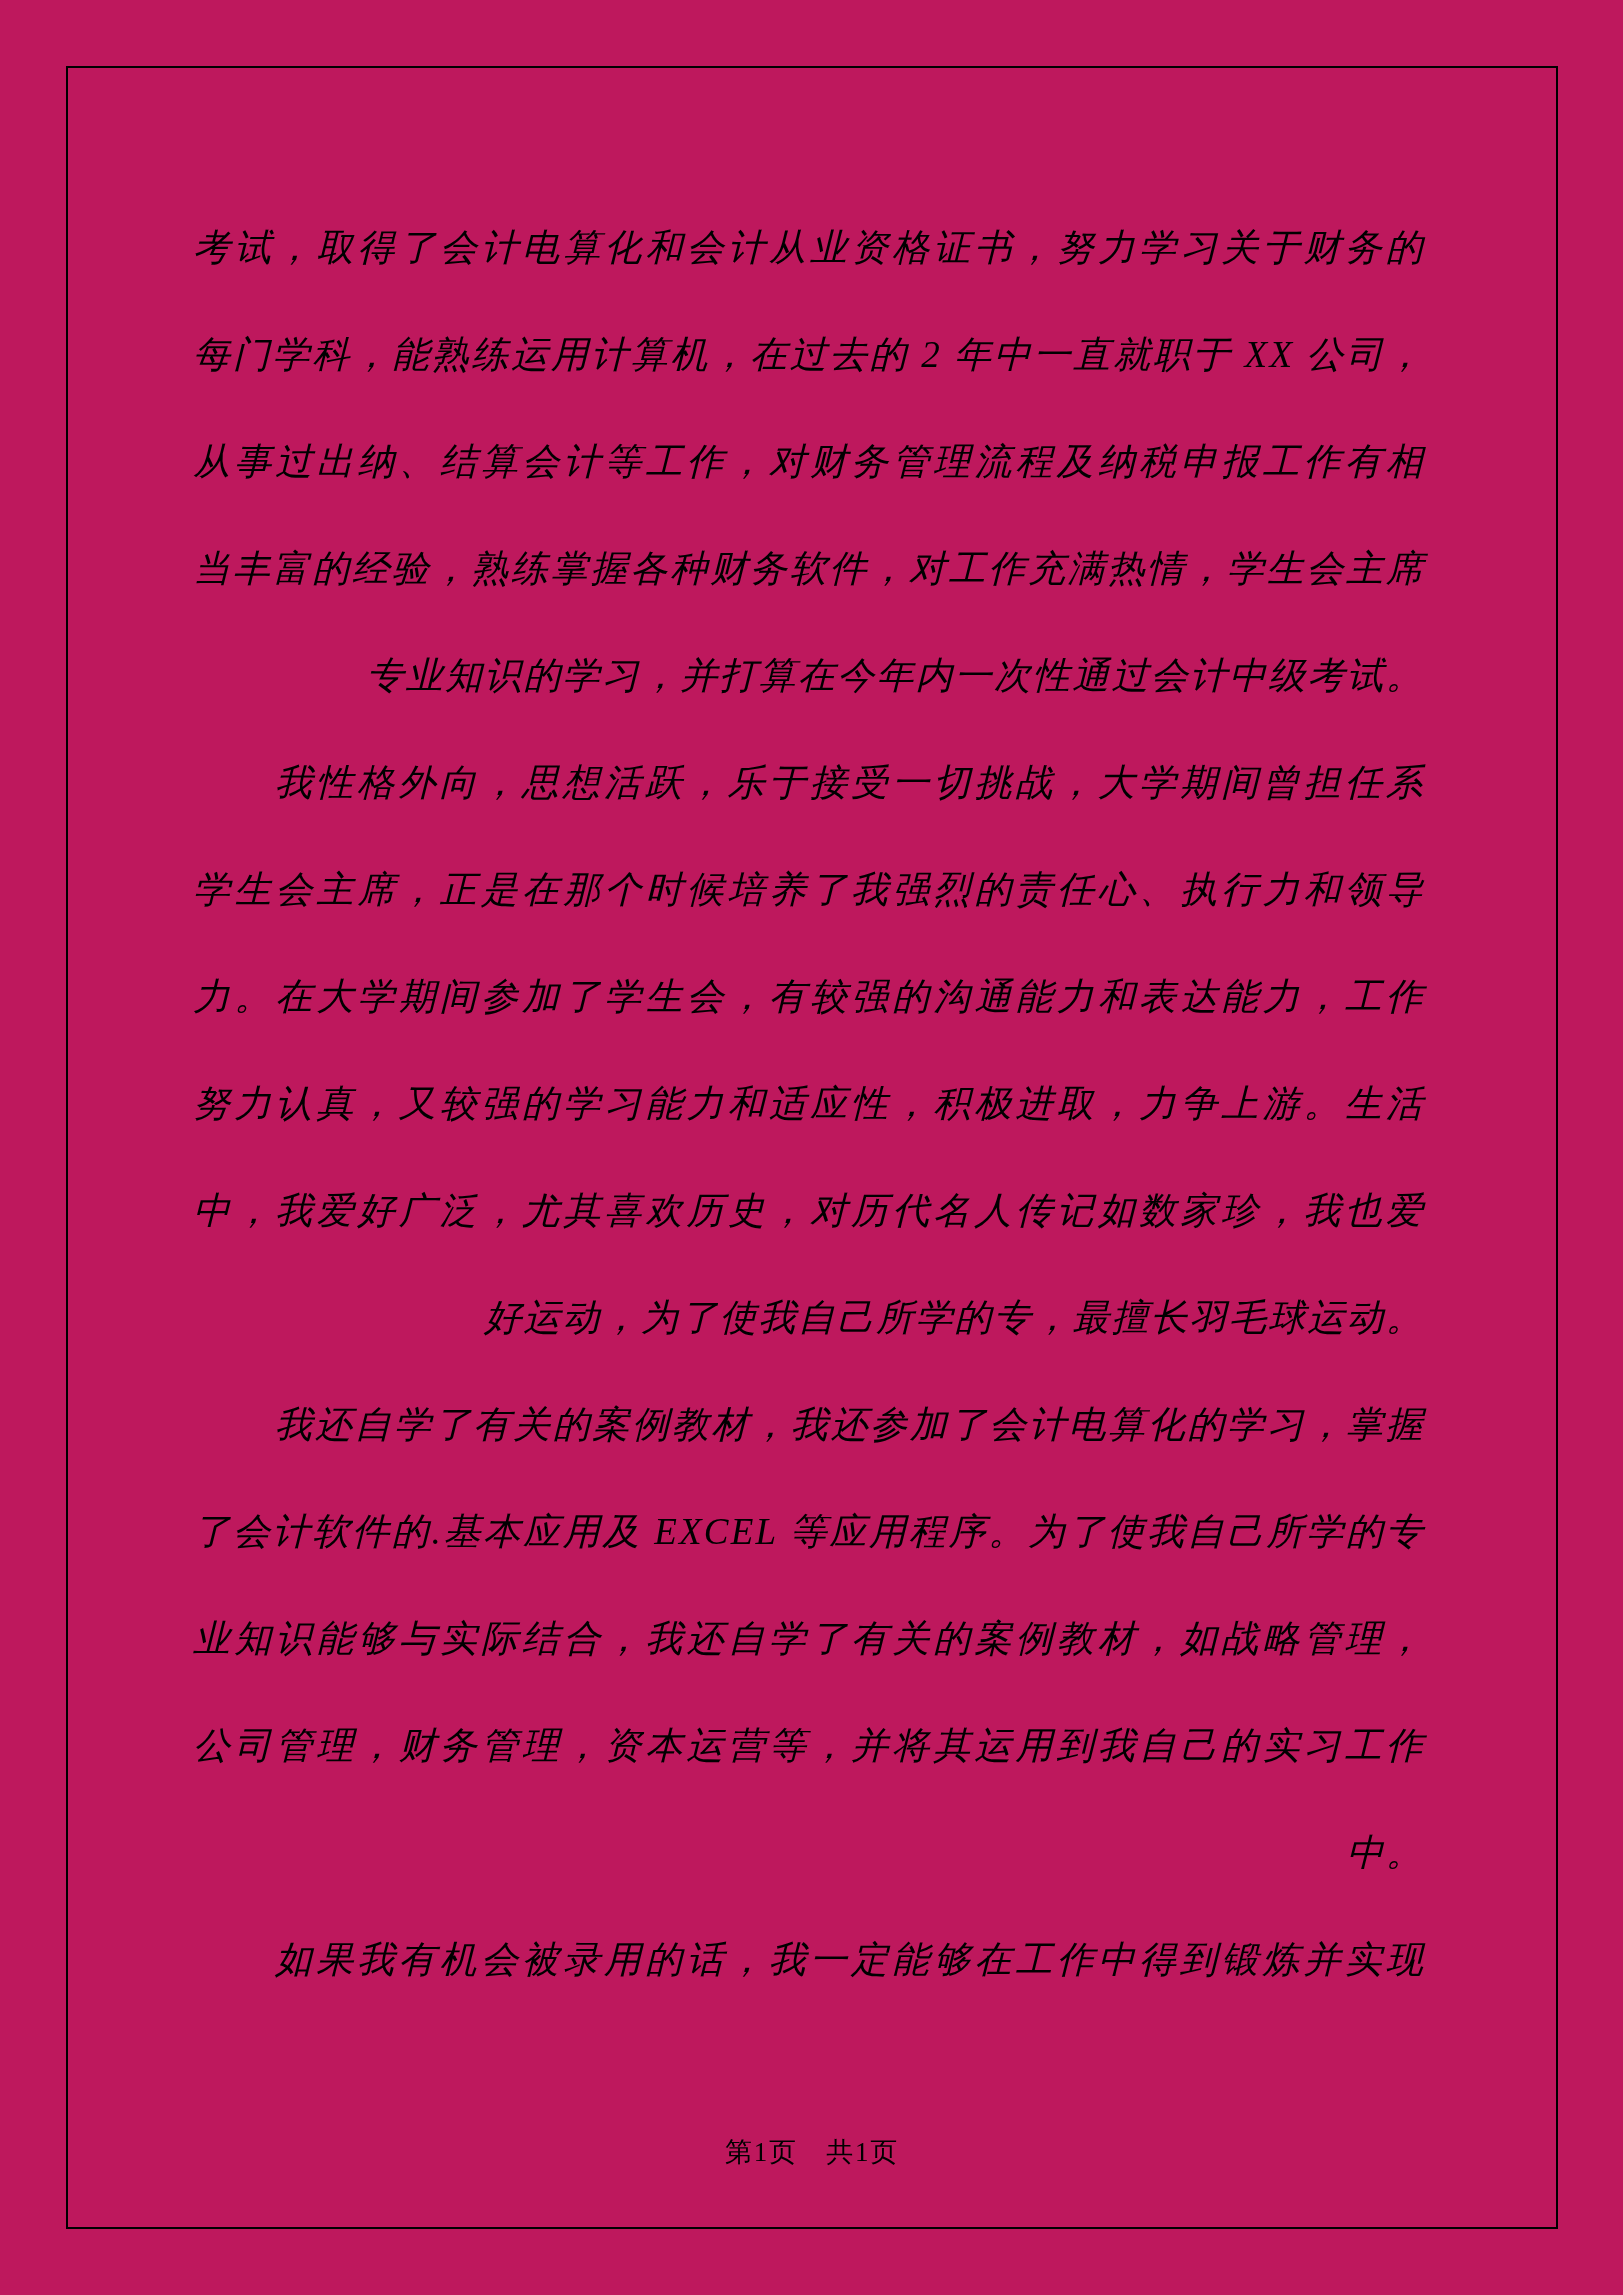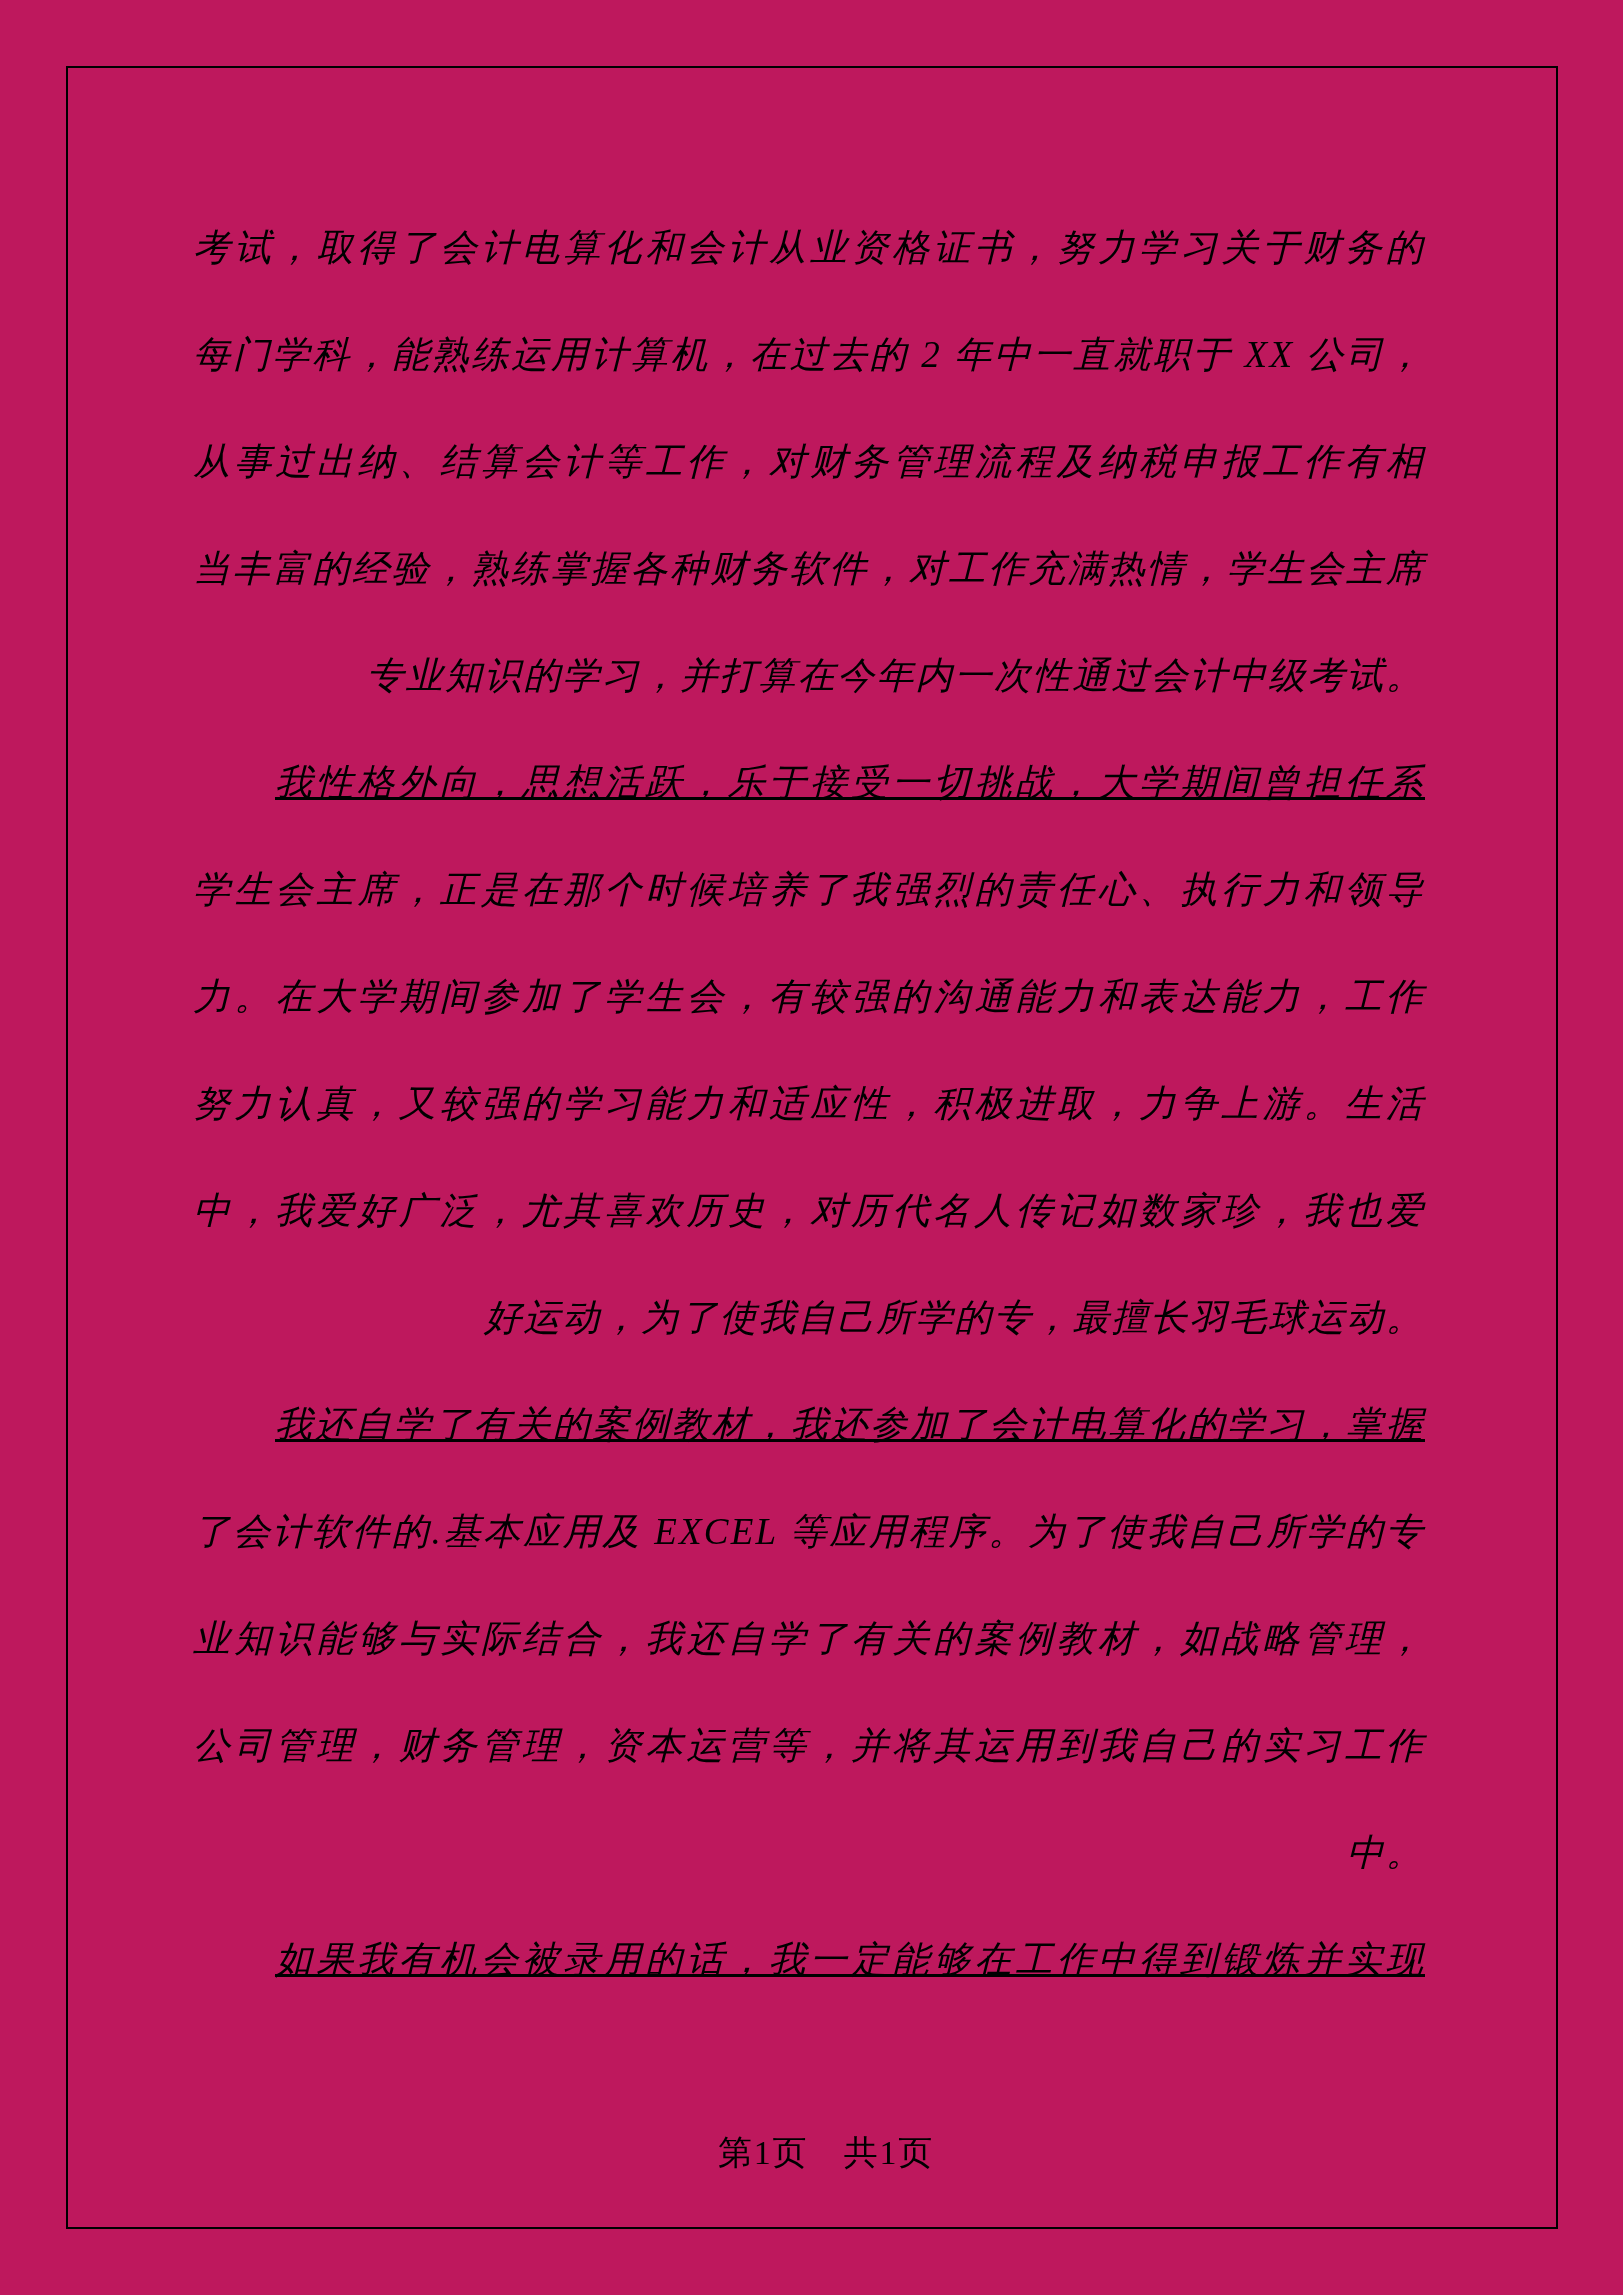--- a/index.html
+++ b/index.html
@@ -41,33 +41,31 @@
     white-space: nowrap;
   }
   .text-line.justify {
     white-space: normal;
     text-align: justify;
     text-align-last: justify;
     text-justify: inter-character;
   }
   .text-line.indent {
     text-indent: 82px;
-    text-decoration: underline;
   }
   .page-footer {
     position: absolute;
     left: 66px;
     top: 2138px;
     width: 1492px;
     text-align: center;
-    font-size: 34px;
+    font-size: 27px;
     font-style: normal;
     letter-spacing: 1.7px;
     line-height: 29px;
-    margin-left: 14px;
   }
 </style>
 </head>
 <body>
 
 <div class="page">
   <div class="border-frame"></div>
 
   <div class="text-block">
     <div class="text-line justify">考试，取得了会计电算化和会计从业资格证书，努力学习关于财务的</div>

